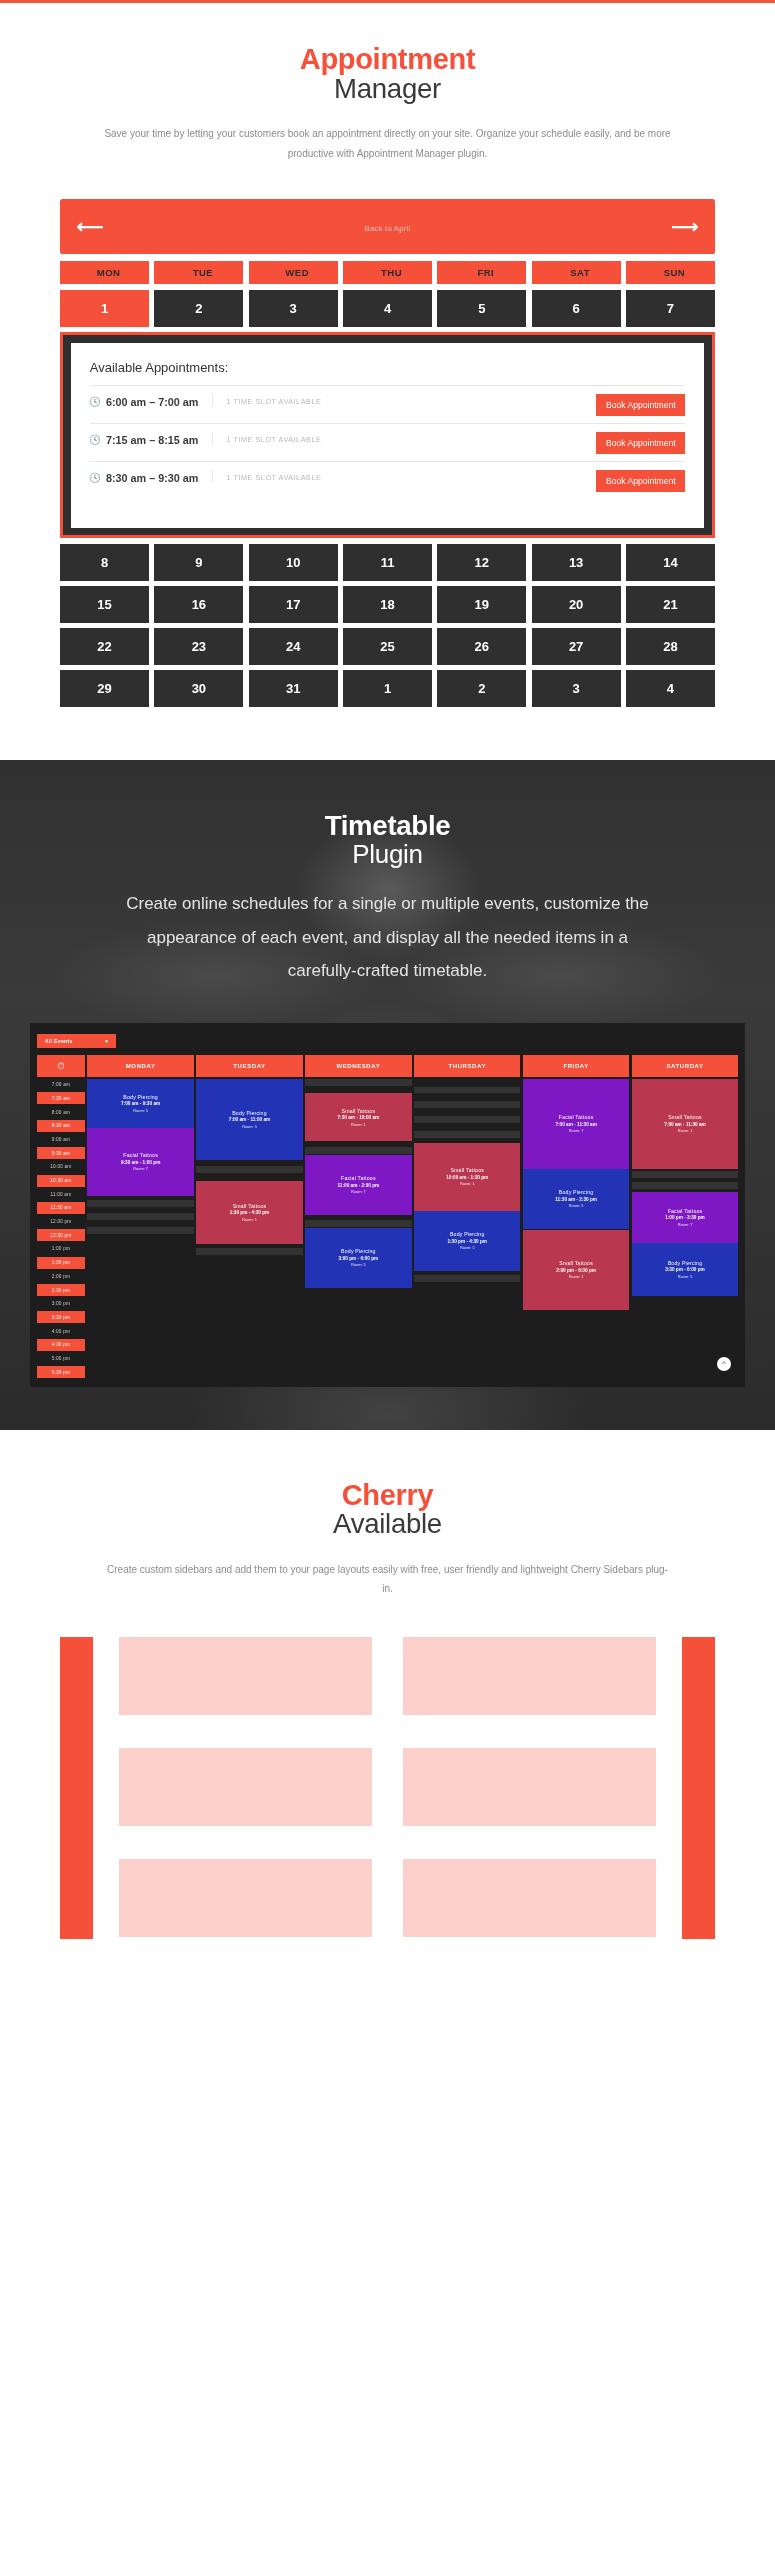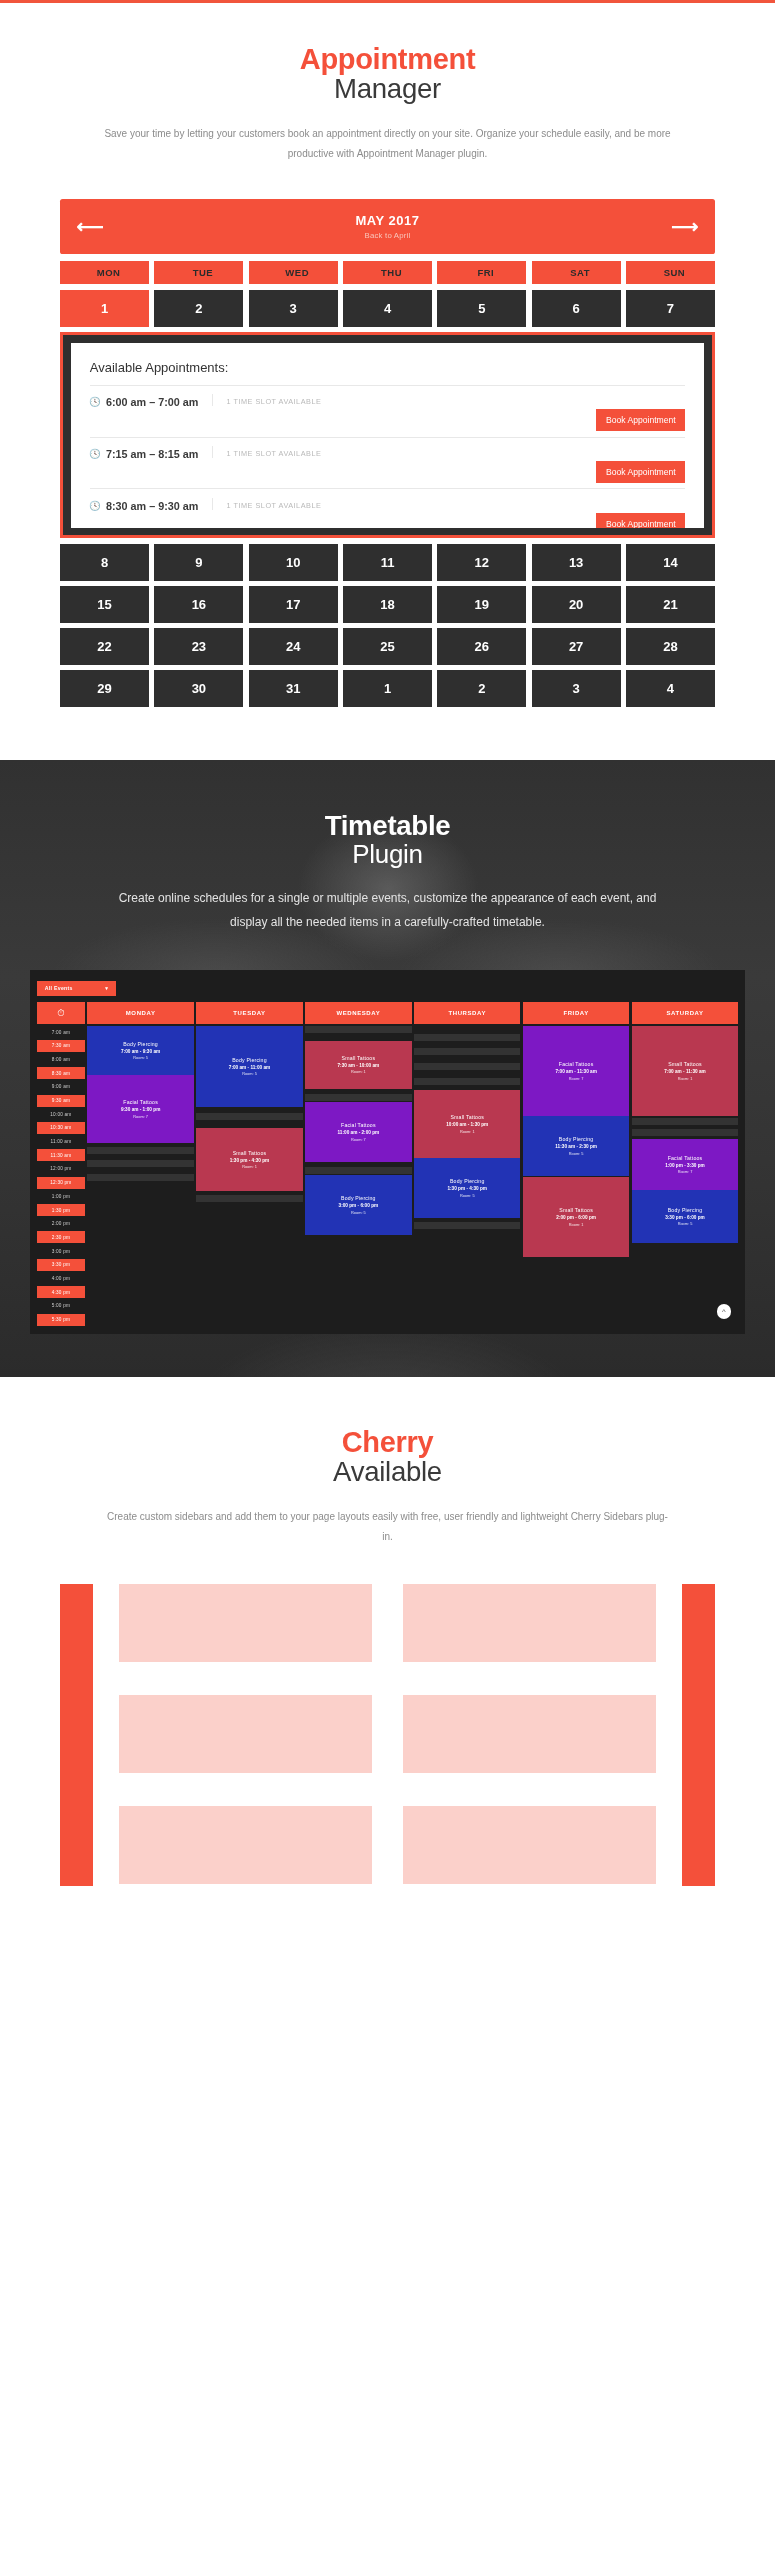--- a/index.html
+++ b/index.html
@@ -75,21 +75,21 @@
     width: 122px; font-size: 10.8px; font-weight: bold; color: #3a3a3a;
     line-height: 1.6; padding-right: 6.9px; display: flex; gap: 4.3px;
   }
   .clock-ic { color: #9a9a9a; font-size: 9.5px; line-height: 1.7; }
   .appt-slot {
     flex: 1; border-left: 0.9px solid #e8e8e8; padding-left: 13.8px;
     font-size: 7.3px; color: #b9b9b9; letter-spacing: 0.5px; padding-top: 2.6px;
   }
   .appt-btn {
     background: #f4503a; color: #fff; font-size: 8.6px;
-    padding: 6px 9.5px; border: none; cursor: pointer; white-space: nowrap; margin-top: 15px;
+    padding: 6px 9.5px; border: none; cursor: pointer; white-space: nowrap;
   }
 
   
   .section-dark {
     background: #2e2e2e; position: relative; overflow: hidden;
     padding-top: 52px; padding-bottom: 43px;
   }
   .dark-photo {
     position: absolute; inset: 0;
     background:
@@ -98,21 +98,21 @@
       radial-gradient(ellipse 224px 78px at 560px 215px, rgba(95,95,95,.45), transparent 72%),
       radial-gradient(ellipse 198px 172px at 388px 362px, rgba(110,110,110,.5), transparent 70%),
       radial-gradient(ellipse 276px 129px at 388px 655px, rgba(100,100,100,.40), transparent 72%),
       linear-gradient(180deg, #313131 0%, #3a3a3a 35%, #343434 65%, #2b2b2b 100%);
   }
   .dark-inner { position: relative; z-index: 2; }
   .sec-title-dark .t1 { color: #ffffff; font-weight: bold; font-size: 27.6px; display: block; }
   .sec-title-dark .t2 { color: #ffffff; font-weight: normal; font-size: 26px; display: block; }
   .sec-desc-dark {
     margin: 19px auto 0; width: 551px; text-align: center;
-    font-size: 12px; line-height: 1.95; color: #e4e4e4;
+    font-size: 17px; line-height: 1.95; color: #e4e4e4;
   }
 
   .tt-shell {
     width: 715px; margin: 36px auto 0; background: #1d1d1d;
     padding: 6.9px 6.9px 8.6px; position: relative;
   }
   .tt-topbar { height: 22.4px; display: flex; align-items: center; }
   .tt-select {
     background: #f4503a; color: #fff; font-size: 5.2px; font-weight: bold;
     padding: 4.3px 7.8px; width: 79px; display: flex;
@@ -172,21 +172,20 @@
     <span class="t1">Appointment</span>
     <span class="t2">Manager</span>
   </h1>
   <p class="sec-desc">Save your time by letting your customers book an appointment directly on your site. Organize your schedule easily, and be more productive with Appointment Manager plugin.</p>
 
   <div class="calendar-wrap">
 
     <div class="cal-header">
       <div class="cal-arrow">⟵</div>
       <div class="cal-head-mid">
-        <div class="cal-month">MAY 2017</div>
         <div class="cal-sub">Back to April</div>
       </div>
       <div class="cal-arrow">⟶</div>
     </div>
 
     <div class="cal-dow">
       <div>MON</div>
       <div>TUE</div>
       <div>WED</div>
       <div>THU</div>

